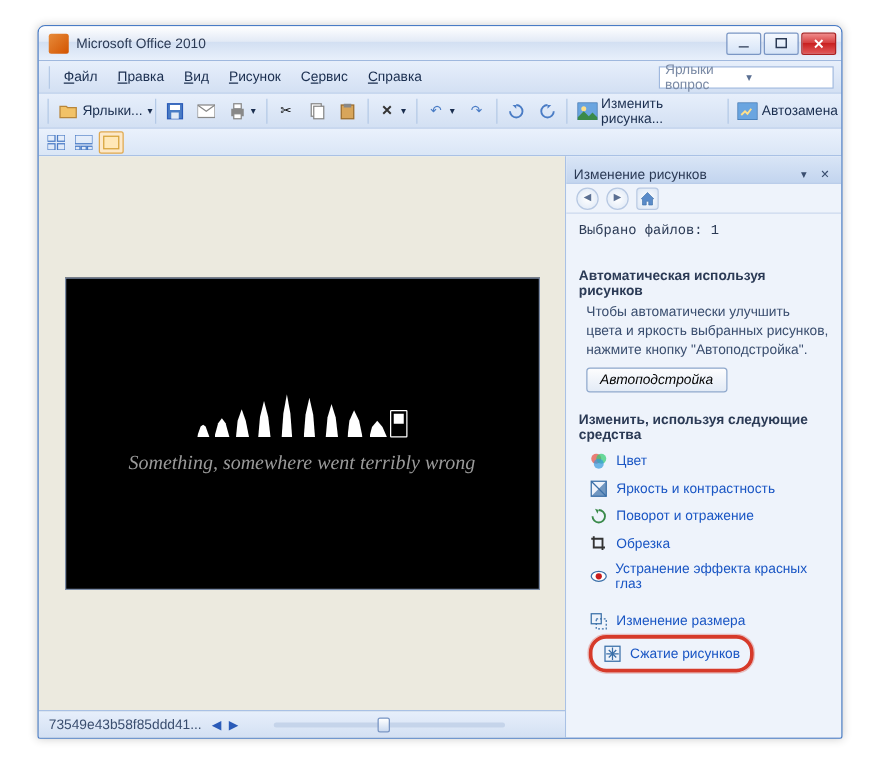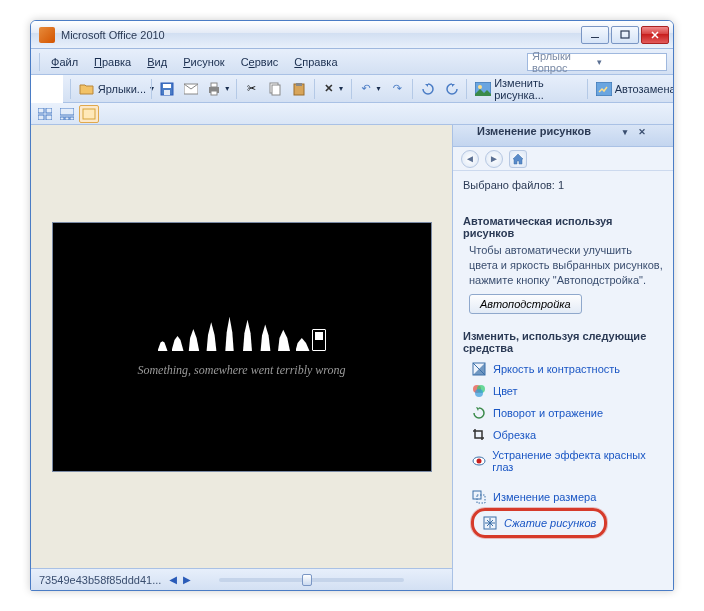--- a/index.html
+++ b/index.html
@@ -12,21 +12,21 @@
 .winbtn { width: 28px; height: 18px; border: 1px solid #7a96c4; border-radius: 2px; background: linear-gradient(#f4f8fe,#d6e4f7); display: flex; align-items: center; justify-content: center; cursor: pointer; }
 .winbtn.close { background: linear-gradient(#f08b8b,#d64040 45%,#c81e1e 46%,#e25a5a); border-color: #a22; }
 .winbtn svg { width: 10px; height: 10px; }
 .menubar { height: 26px; background: linear-gradient(#e7effb,#d3e0f3); display: flex; align-items: center; padding: 0 6px; border-bottom: 1px solid #a9c1e5; gap: 2px; }
 .menubar .sep { width:1px; height:18px; background:#b4c9e6; margin:0 2px;}
 .menu-item { padding: 3px 6px; cursor: pointer; border: 1px solid transparent; border-radius: 2px; color: #1a2e4f; }
 .menu-item u { text-decoration: underline; }
 .search-box { margin-left: auto; width: 140px; height: 18px; border: 1px solid #9fb8de; background: #fff; display:flex; align-items:center; padding:0 4px; color:#7a8aa5;}
 .search-box span{flex:1;}
 .search-box .drop{font-size:9px;color:#5a6f92;}
-.toolbar { height: 28px; background: linear-gradient(#e7effb,#d3e0f3); display: flex; align-items: center; padding: 0 4px; border-bottom: 1px solid #a9c1e5; margin-left: 32px; }
+.toolbar { height: 28px; background: linear-gradient(#e7effb,#d3e0f3); display: flex; align-items: center; padding: 0 4px; border-bottom: 1px solid #a9c1e5; }
 .toolbar .tbtn { height: 22px; min-width: 22px; padding: 0 4px; display: flex; align-items: center; gap: 3px; border: 1px solid transparent; border-radius: 2px; cursor: pointer; }
 .toolbar .sep { width:1px; height:20px; background:#b4c9e6; margin:0 3px;}
 .toolbar .icn { width:16px; height:16px; display:flex; align-items:center; justify-content:center; }
 .toolbar .label { color:#1a2e4f; }
 .toolbar .drop { font-size:8px; color:#1a2e4f; margin-left:1px;}
 .viewbar { height: 22px; background: linear-gradient(#eaf1fc,#dae6f6); border-bottom: 1px solid #a9c1e5; display:flex; align-items:center; padding:0 4px; gap:2px;}
 .viewbar .vbtn { width:20px; height:18px; border:1px solid transparent; border-radius:2px; display:flex; align-items:center; justify-content:center; cursor:pointer;}
 .viewbar .vbtn.active { background:#fce8c9; border-color:#e0a84d;}
 .content { display:flex; height: calc(100% - 28px - 26px - 28px - 22px); }
 .main { flex:1; display:flex; flex-direction:column; background:#eceadf; border-right:1px solid #a9c1e5;}
@@ -34,36 +34,36 @@
 .picture { width: 380px; height: 250px; background:#000; display:flex; flex-direction:column; align-items:center; justify-content:center; gap:12px; border:1px solid #7a8aa5;}
 .evolution { display:flex; align-items:flex-end; gap:4px; }
 .evolution .fig { background:#fff; }
 .statusbar { height:22px; background:linear-gradient(#e7effb,#d3e0f3); border-top:1px solid #a9c1e5; display:flex; align-items:center; padding:0 8px; gap:8px; color:#3a4e6f;}
 .statusbar .fname{flex:0 0 auto;}
 .nav-arrows{display:flex;gap:6px;}
 .nav-arrows span{color:#2a5bb8;cursor:pointer;font-size:10px;}
 .slider { flex:1; height:4px; background:#c5d4ea; border-radius:2px; position:relative; margin:0 40px 0 20px;}
 .slider .thumb{position:absolute; left:45%; top:-4px; width:10px; height:12px; background:linear-gradient(#fff,#cbdaf0); border:1px solid #7a96c4; border-radius:2px;}
 .taskpane { width: 220px; background:#eef3fb; display:flex; flex-direction:column; }
-.tp-header { height:22px; background:linear-gradient(#d9e5f6,#c3d5ef); border-bottom:1px solid #a9c1e5; display:flex; align-items:flex-start; padding:0 24px; color:#2b3a55; font-weight:bold;}
+.tp-header { height:22px; background:linear-gradient(#d9e5f6,#c3d5ef); border-bottom:1px solid #a9c1e5; display:flex; align-items:flex-end; padding:0 6px; color:#2b3a55; font-weight:normal;}
 .tp-header .title{flex:1;}
 .tp-header .hbtn{width:14px;height:14px;margin-left:3px;cursor:pointer;display:flex;align-items:center;justify-content:center;font-size:9px;color:#3a4e6f;}
 .tp-nav { height:24px; display:flex; align-items:center; gap:6px; padding:0 8px; border-bottom:1px solid #ccd9ee;}
 .tp-nav .nbtn{width:18px;height:18px;border:1px solid #b7c8e2;border-radius:9px;background:radial-gradient(#fff,#dbe6f5);display:flex;align-items:center;justify-content:center;cursor:pointer;font-size:10px;color:#5a6f92;}
 .tp-body { padding:8px 10px; overflow:auto; color:#2b3a55;}
-.tp-body .selcount{margin-bottom:24px;}
+.tp-body .selcount{margin-bottom:24px;font-family:Liberation Mono, monospace;}
 .tp-body .section-title{font-weight:bold;margin:6px 0 4px 0;}
 .tp-body .desc{color:#3a4e6f;margin:0 0 6px 6px;line-height:1.35;}
 .tp-body button.auto{padding:3px 10px;border:1px solid #8fa8cc;border-radius:3px;background:linear-gradient(#fdfdfe,#e3ebf6);margin:0 0 10px 6px;cursor:pointer;font-style:italic;}
 .tool-list{margin:4px 0 10px 6px;}
 .tool-link{display:flex;align-items:center;gap:6px;padding:3px 2px;cursor:pointer;}
 .tool-link .ticn{width:16px;height:16px;display:flex;align-items:center;justify-content:center;}
 .tool-link a{color:#1a56c4;text-decoration:none;}
-.highlight{border:3px solid #d63a2a;border-radius:14px;padding:4px 8px;margin-left:2px;display:inline-flex;align-items:center;gap:6px;box-shadow:0 0 0 1px rgba(214,58,42,.3);font-style:italic;}
-.caption{color:#9a9a9a;font-family:Georgia,serif;font-size:12px;font-style:italic;}
+.highlight{border:3px solid #d63a2a;border-radius:14px;padding:4px 8px;margin-left:2px;display:inline-flex;align-items:center;gap:6px;box-shadow:0 0 0 1px rgba(214,58,42,.3);}
+.caption{color:#9a9a9a;font-family:Georgia,serif;font-size:16px;font-style:italic;}
 </style>
 </head>
 <body>
 
 <div class="window">
 
   <div class="titlebar">
     <div class="app-icon"></div>
     <div class="title">Microsoft Office 2010</div>
     <div class="winbtns">
@@ -290,36 +290,36 @@
 
         <div class="section-title">Автоматическая используя рисунков</div>
         <div class="desc">Чтобы автоматически улучшить цвета и яркость выбранных рисунков, нажмите кнопку "Автоподстройка".</div>
         <button class="auto">Автоподстройка</button>
 
         <div class="section-title">Изменить, используя следующие средства</div>
         <div class="tool-list">
           <div class="tool-link">
             <span class="ticn">
                 <svg width="14" height="14">
+                  <circle cx="5" cy="5" r="4" fill="#e74c3c" opacity="0.7"></circle>
+                  <circle cx="9" cy="5" r="4" fill="#2ecc71" opacity="0.7"></circle>
+                  <circle cx="7" cy="9" r="4" fill="#3498db" opacity="0.7"></circle>
+                </svg>
+              </span>
+            <a>Цвет</a>
+          </div>
+          <div class="tool-link">
+            <span class="ticn">
+                <svg width="14" height="14">
                   <rect x="1" y="1" width="12" height="12" fill="none" stroke="#3a6fa8"></rect>
                   <path d="M1 1L13 13" stroke="#3a6fa8"></path>
                   <path d="M1 13L13 1V13z" fill="#3a6fa8" opacity="0.7"></path>
                 </svg>
               </span>
             <a>Яркость и контрастность</a>
-          </div>
-          <div class="tool-link">
-            <span class="ticn">
-                <svg width="14" height="14">
-                  <circle cx="5" cy="5" r="4" fill="#e74c3c" opacity="0.7"></circle>
-                  <circle cx="9" cy="5" r="4" fill="#2ecc71" opacity="0.7"></circle>
-                  <circle cx="7" cy="9" r="4" fill="#3498db" opacity="0.7"></circle>
-                </svg>
-              </span>
-            <a>Цвет</a>
           </div>
           <div class="tool-link">
             <span class="ticn">
                 <svg width="14" height="14">
                   <path d="M7 2a5 5 0 1 1-5 5" fill="none" stroke="#3a8a4a" stroke-width="1.5"></path>
                   <path d="M4 1l3 1-1 3z" fill="#3a8a4a"></path>
                 </svg>
               </span>
             <a>Поворот и отражение</a>
           </div>

